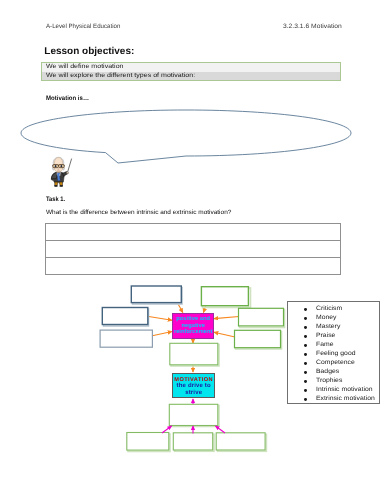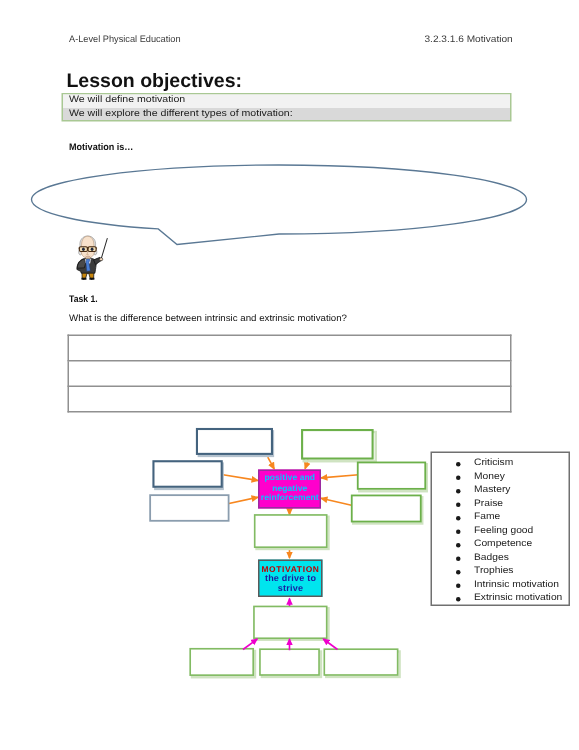--- a/index.html
+++ b/index.html
@@ -6,21 +6,21 @@
   body{width:386px;height:500px;background:#ffffff;font-family:"Liberation Sans",sans-serif;overflow:hidden;position:relative;
         -webkit-font-smoothing:antialiased;text-rendering:geometricPrecision;}
   .page{position:absolute;left:0;top:0;width:386px;height:500px;}
 
   
   .hdr-l{position:absolute;left:45.8px;top:23.2px;font-size:6.3px;color:#3a3a3a;
          transform:scaleX(0.975);transform-origin:left top;}
   .hdr-r{position:absolute;left:282.8px;top:23.2px;font-size:6.3px;color:#3a3a3a;
          transform:scaleX(1.07);transform-origin:left top;}
 
-  .lo-title{position:absolute;left:44.3px;top:46.3px;font-size:13px;font-weight:bold;color:#111;}
+  .lo-title{position:absolute;left:44.3px;top:46.3px;font-size:10px;font-weight:bold;color:#111;}
   .lo-box{position:absolute;left:41px;top:62px;width:300px;border:1px solid #a9c894;box-sizing:border-box;}
   .lo-row{font-size:6.2px;color:#1a1a1a;padding:0 4px;line-height:8.5px;height:8.5px;}
   .lo-row span{display:inline-block;transform:scaleX(1.14);transform-origin:left center;}
   .lo-row.a{background:#f2f2f2;}
   .lo-row.b{background:#d9d9d9;}
 
   .mot-label{position:absolute;left:45.5px;top:94.6px;font-size:6.4px;font-weight:bold;color:#111;
              transform:scaleX(0.945);transform-origin:left top;}
   .task1{position:absolute;left:45.5px;top:195.9px;font-size:6.4px;font-weight:bold;color:#111;
          transform:scaleX(0.9);transform-origin:left top;}

